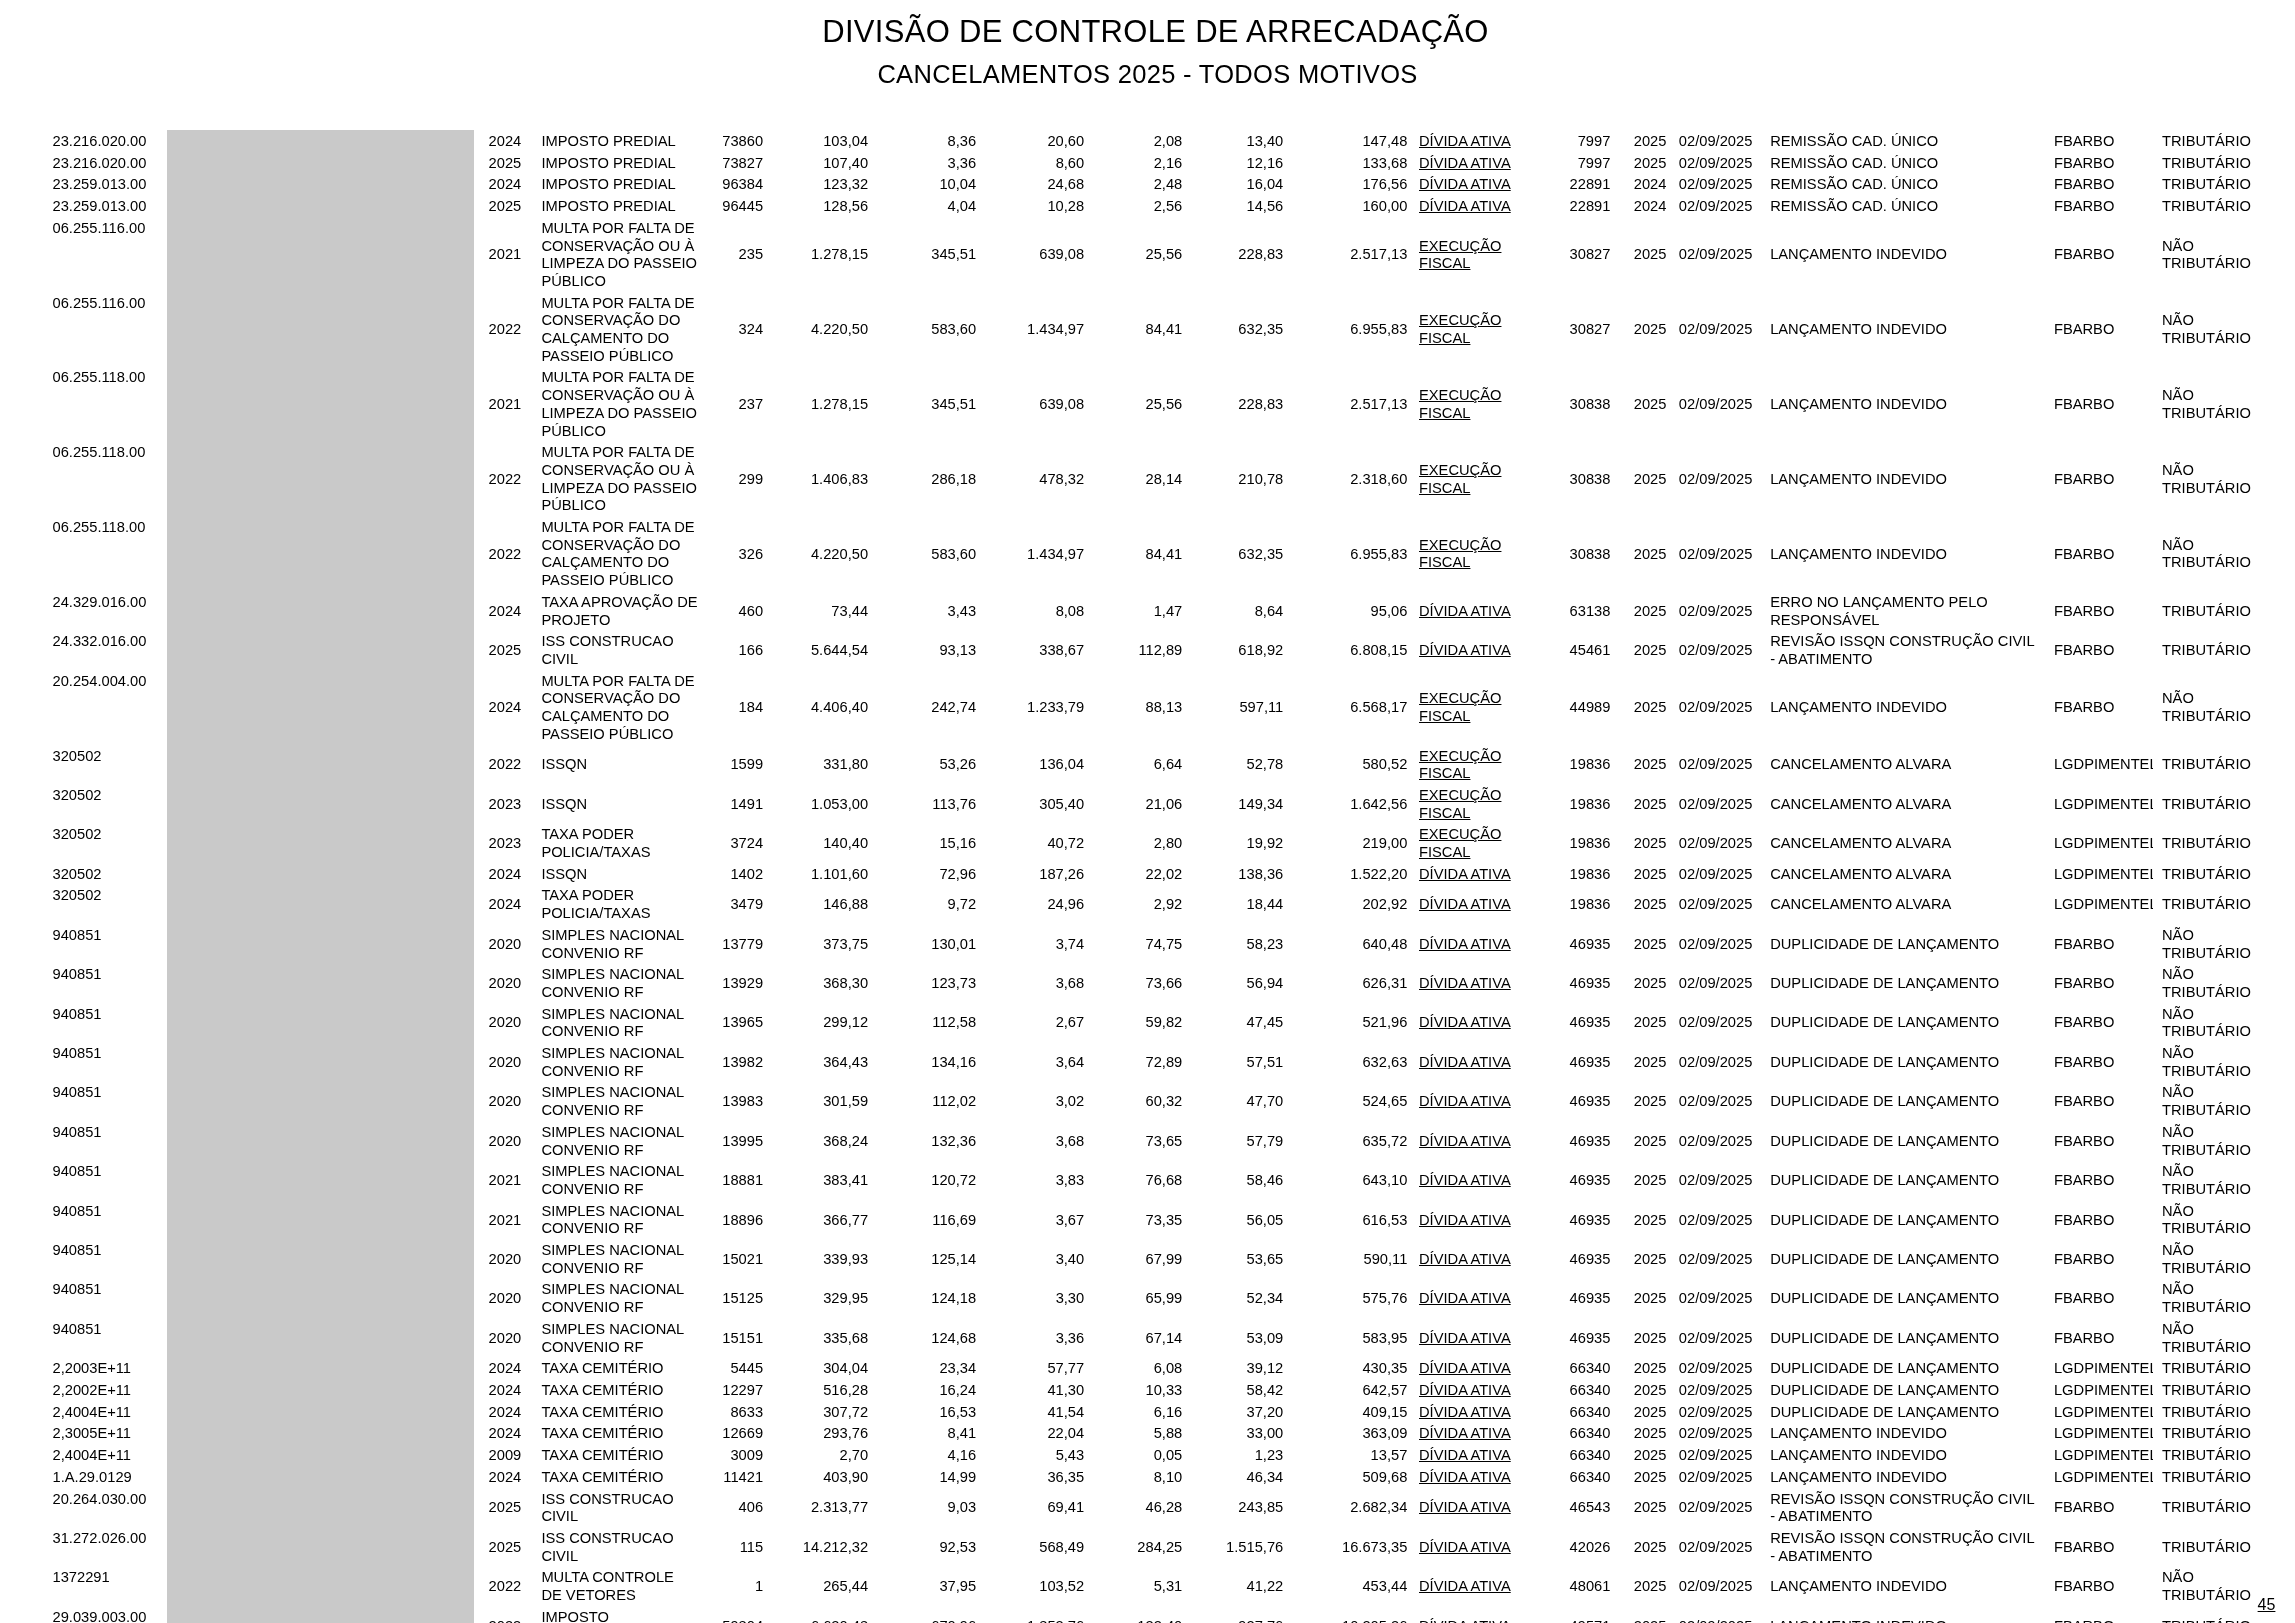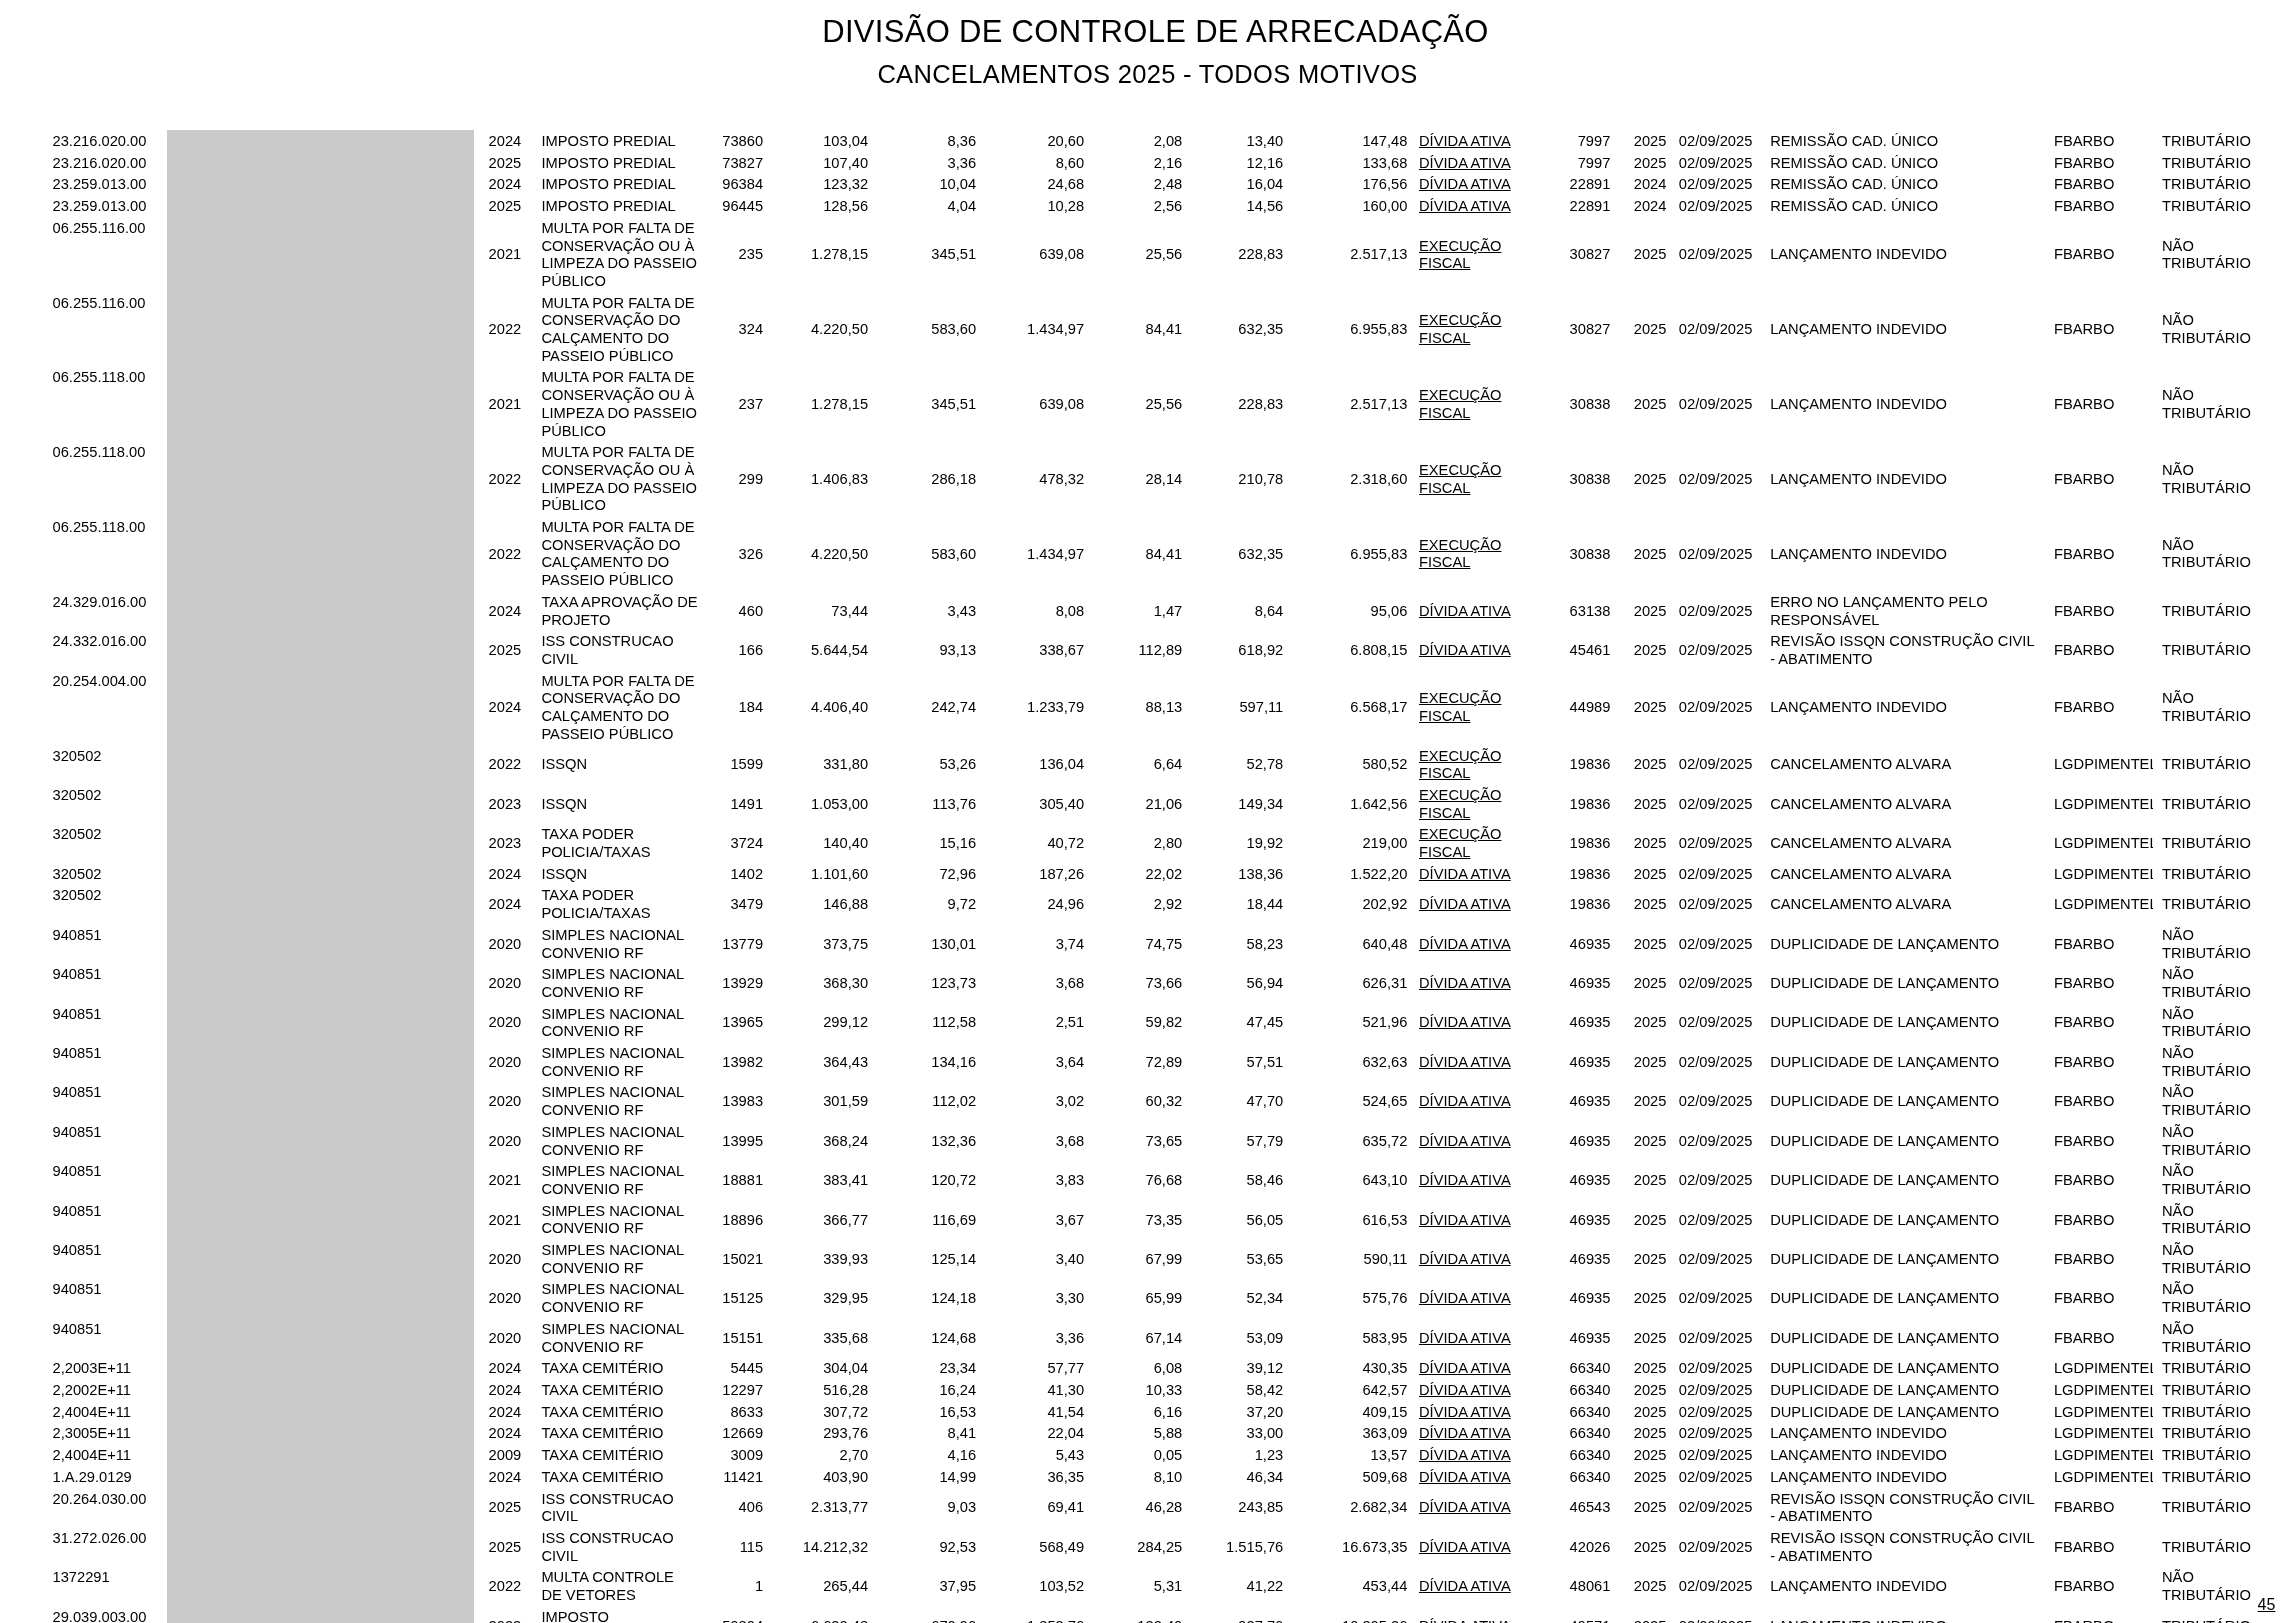--- a/index.html
+++ b/index.html
@@ -453,21 +453,21 @@
         <td class="nature">NÃO TRIBUTÁRIO</td>
       </tr>
       <tr>
         <td class="code">940851</td>
         <td class="redacted"></td>
         <td class="year">2020</td>
         <td class="desc">SIMPLES NACIONAL CONVENIO RF</td>
         <td class="num">13965</td>
         <td class="num">299,12</td>
         <td class="num">112,58</td>
-        <td class="num">2,51</td>
+        <td class="num">2,67</td>
         <td class="num">59,82</td>
         <td class="num">47,45</td>
         <td class="num">521,96</td>
         <td class="status">DÍVIDA ATIVA</td>
         <td class="num">46935</td>
         <td class="year2">2025</td>
         <td class="date">02/09/2025</td>
         <td class="reason">DUPLICIDADE DE LANÇAMENTO</td>
         <td class="user">FBARBO</td>
         <td class="nature">NÃO TRIBUTÁRIO</td>

